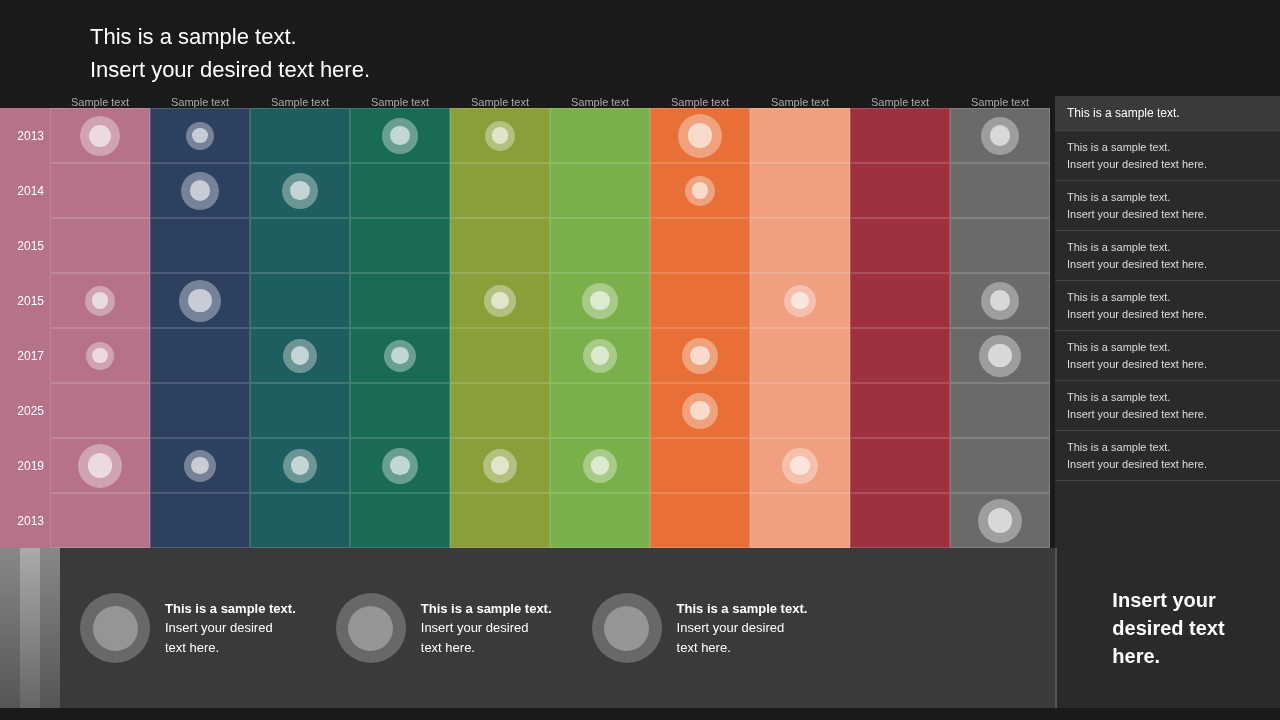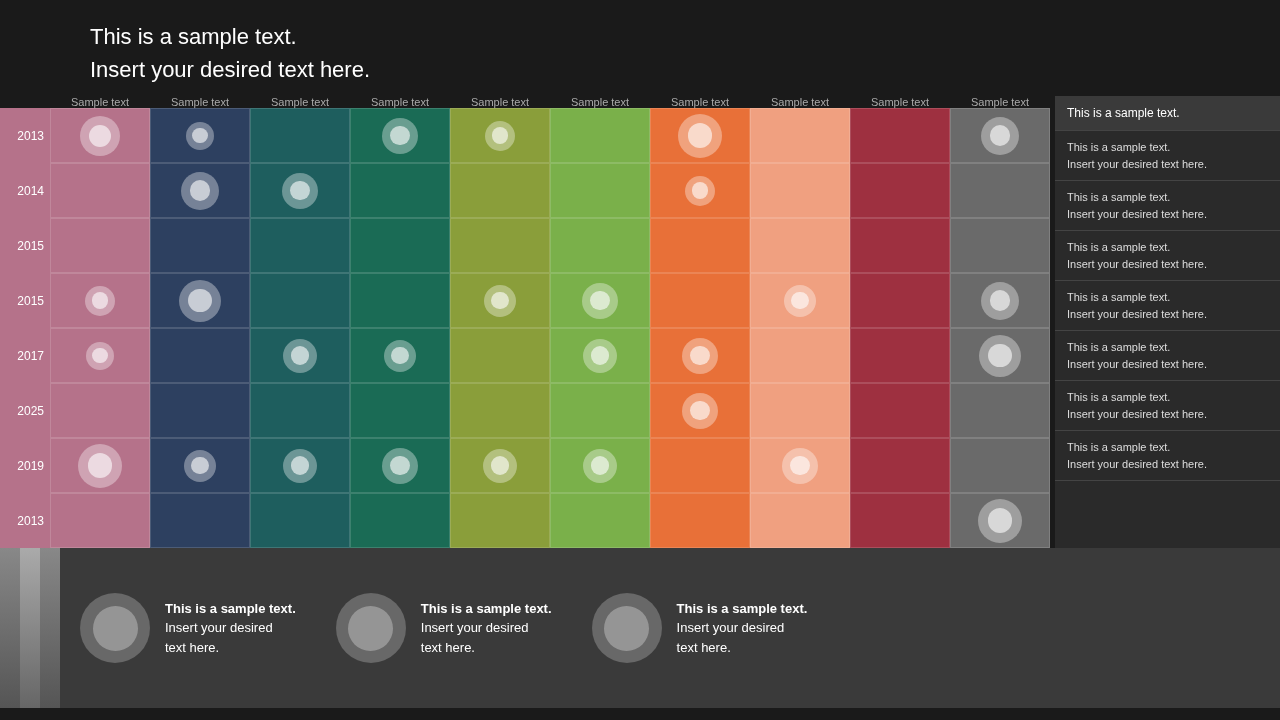--- a/index.html
+++ b/index.html
@@ -502,14 +502,17 @@
           </div>
           <div class="bottom-text"><strong>This is a sample text.</strong><br>Insert your desired<br>text here.</div>
         </div>
         <div class="bottom-item">
           <div class="bottom-circle">
             <div class="bottom-circle-inner"></div>
           </div>
           <div class="bottom-text"><strong>This is a sample text.</strong><br>Insert your desired<br>text here.</div>
         </div>
       </div>
+    <div class="bottom-right-panel">
+      <div class="bottom-right-text" id="bottom-right-text">Insert your<br>desired text<br>here.</div>
+    </div>
   </div>
 </div>
 
 </body></html>

